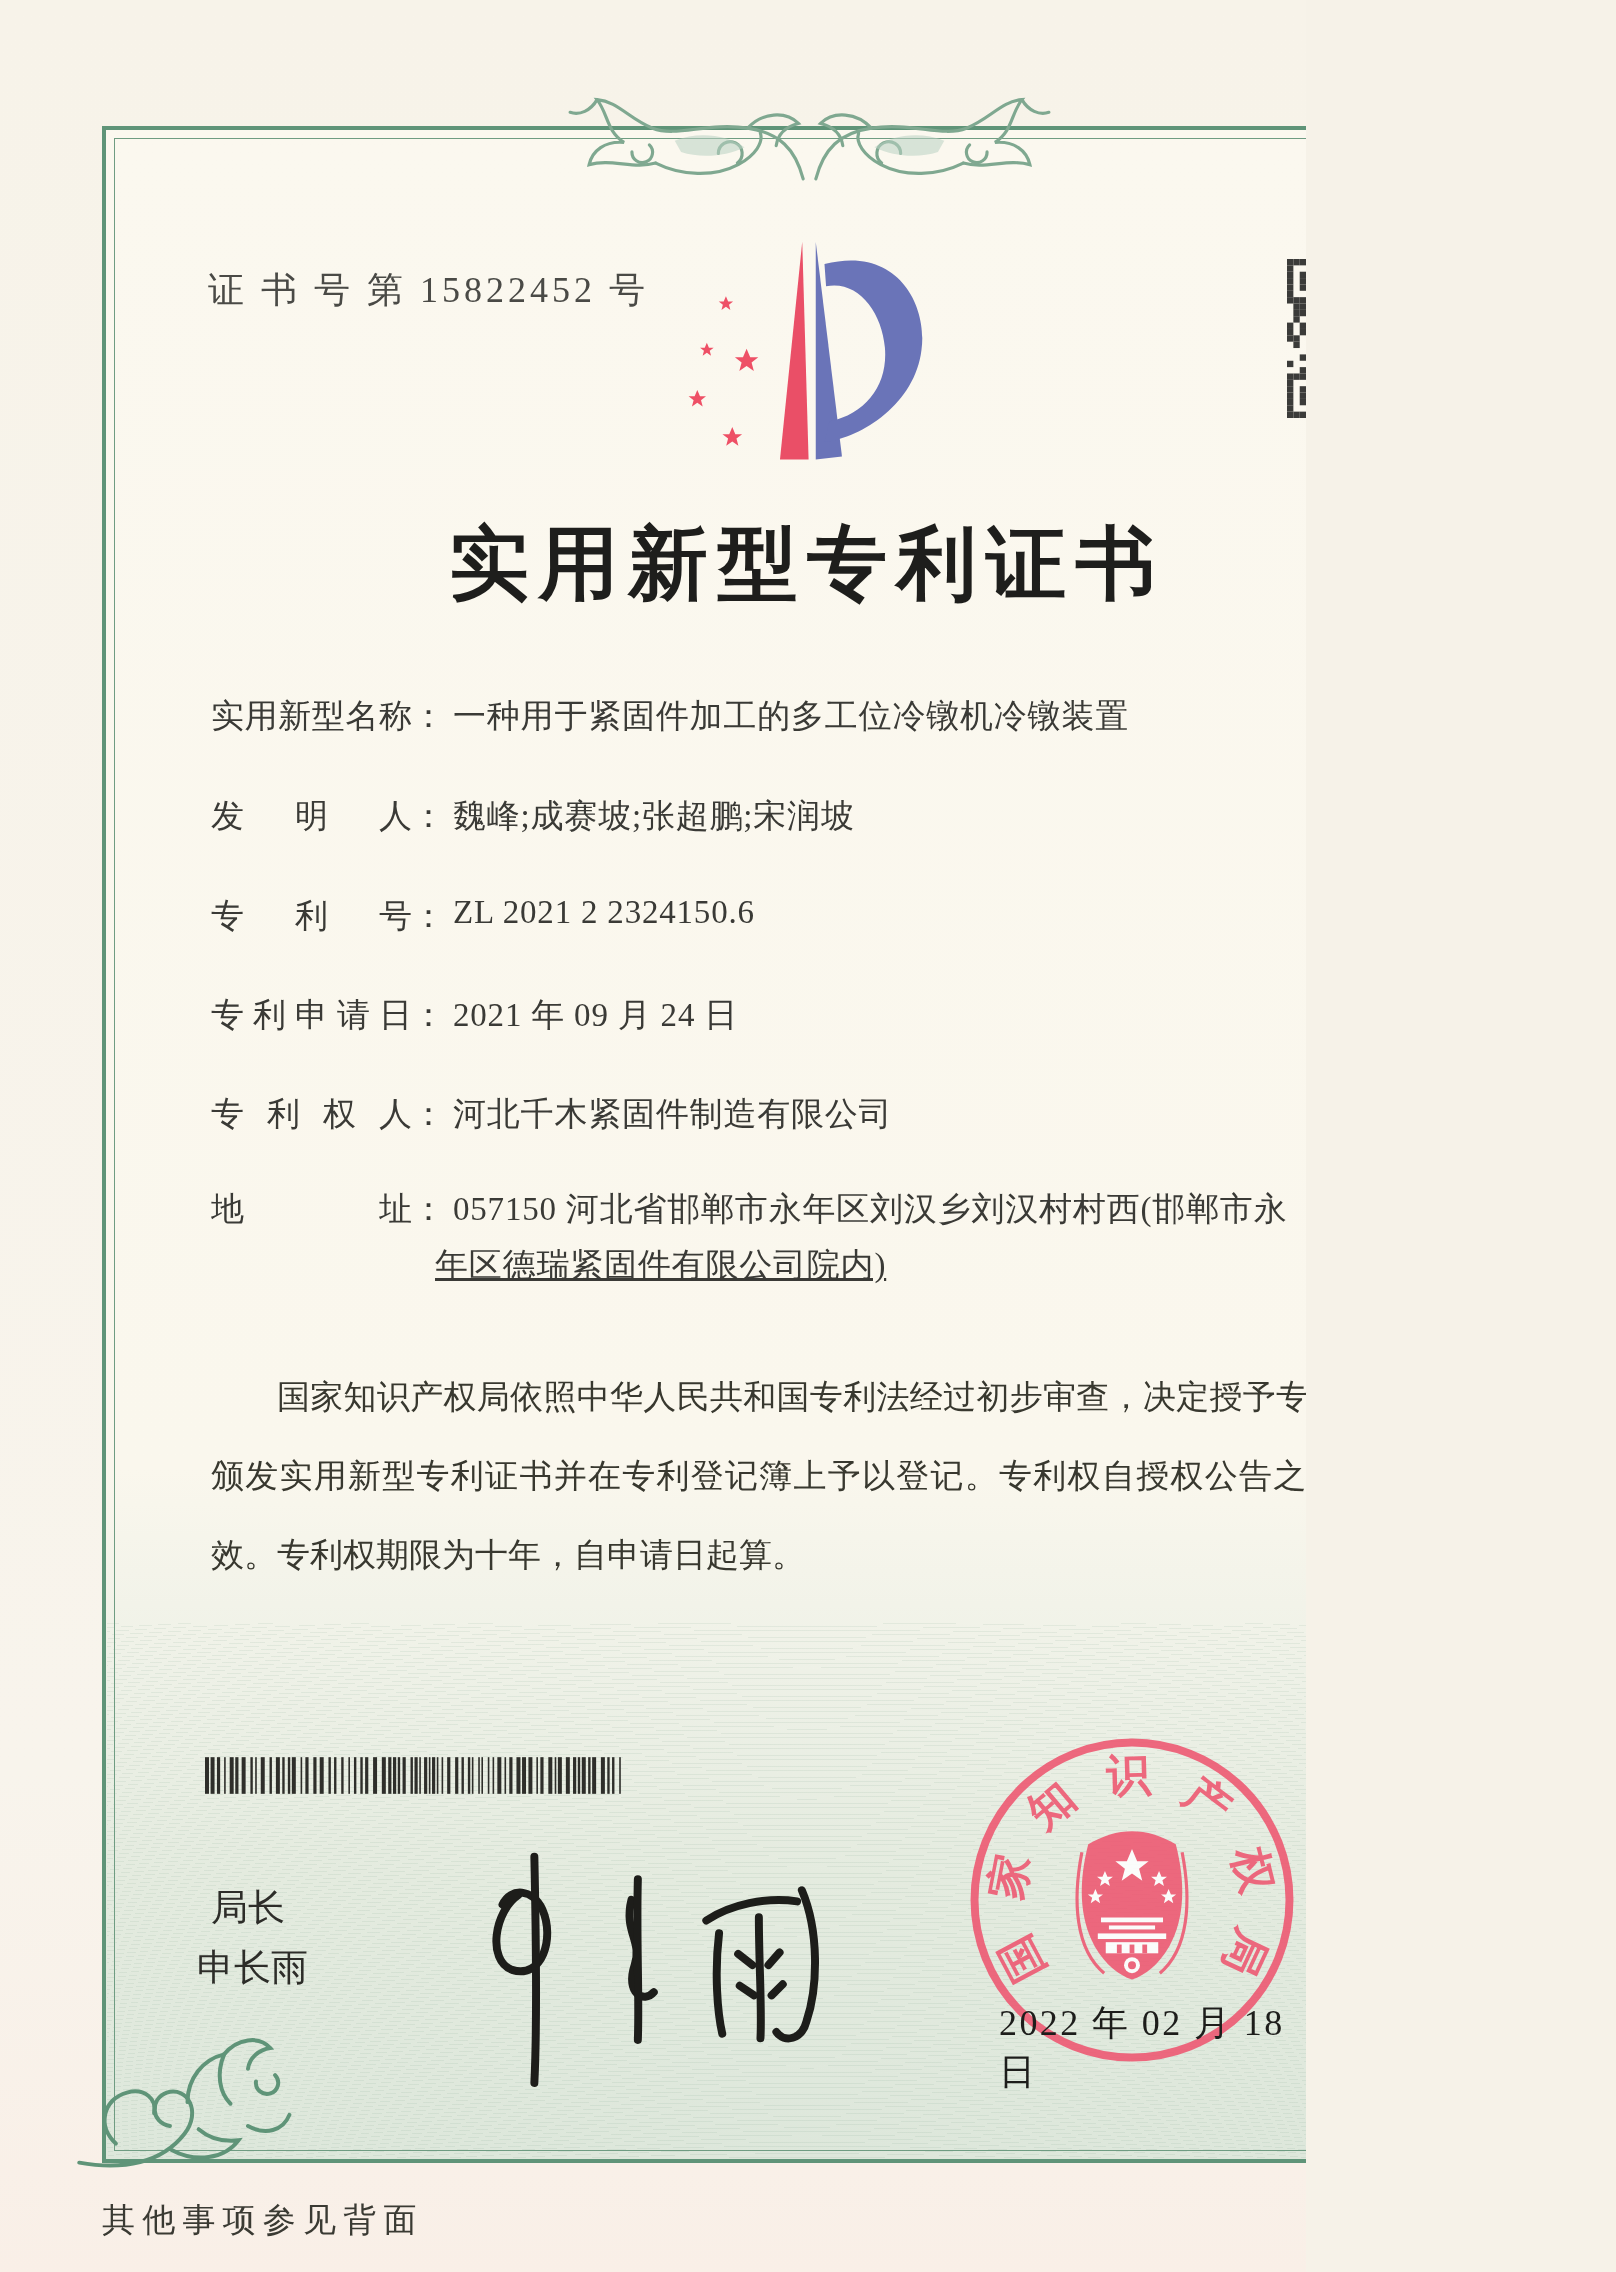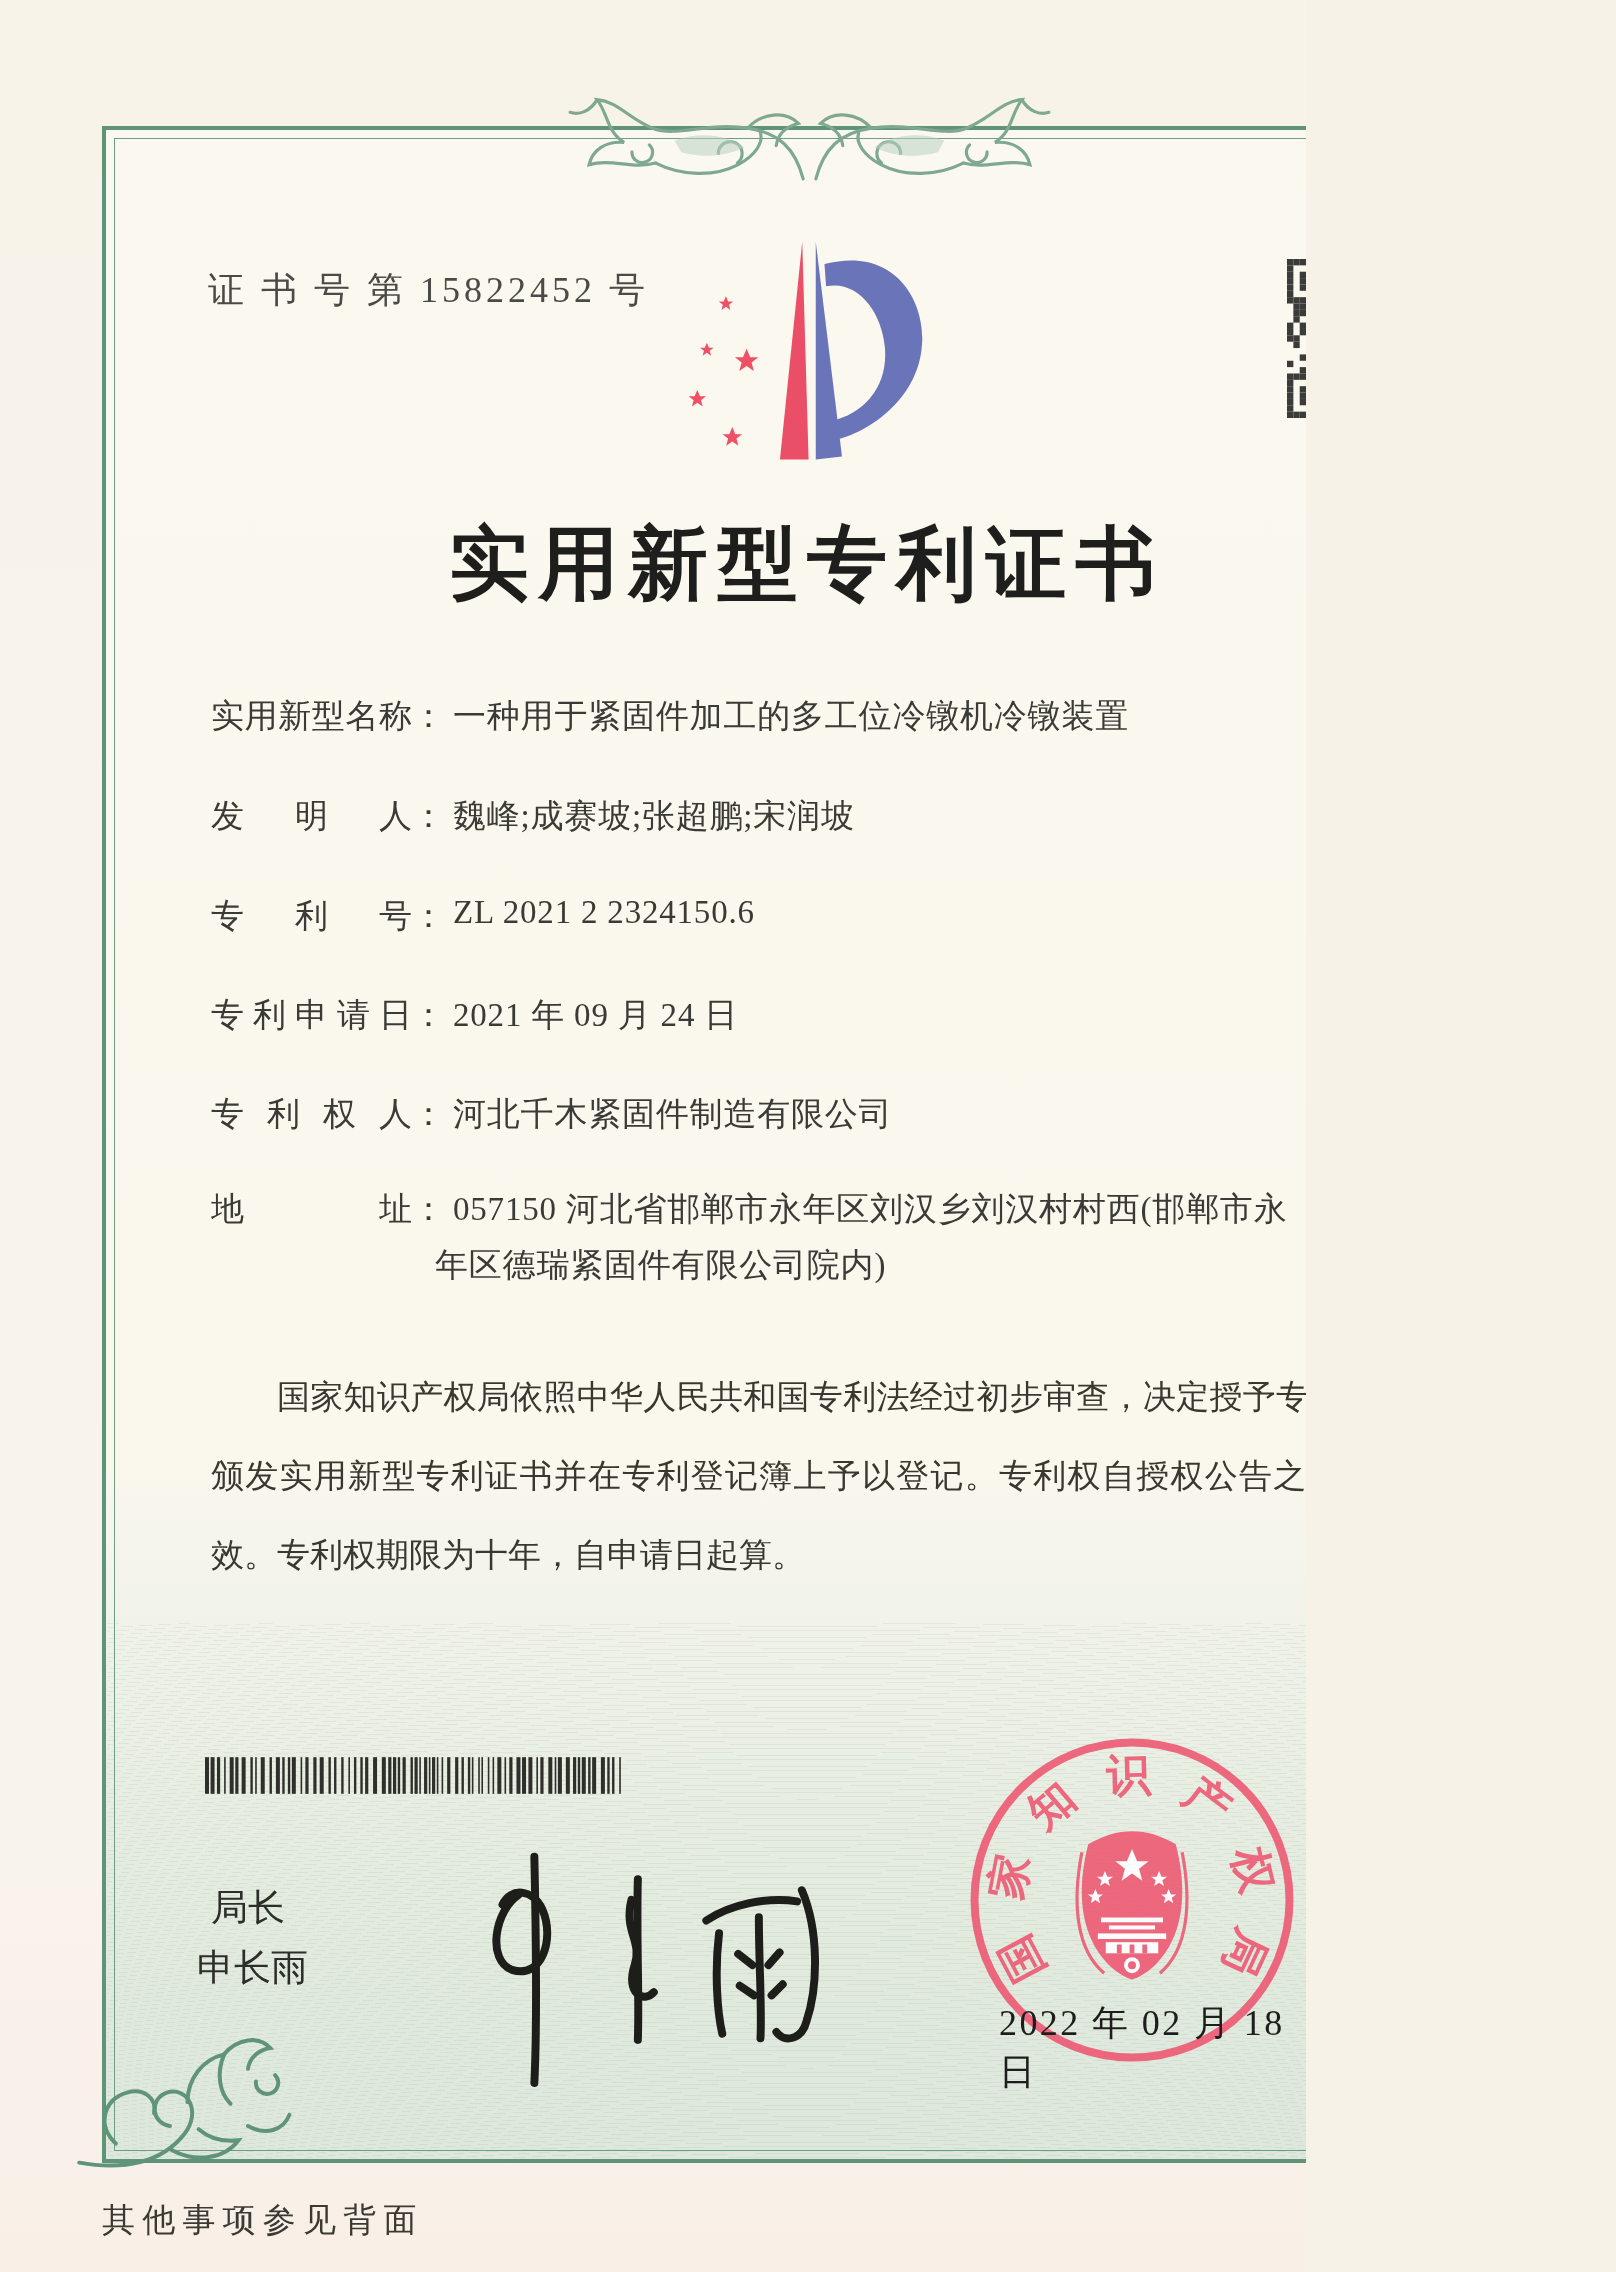--- a/index.html
+++ b/index.html
@@ -18,21 +18,21 @@
            rgba(118,158,134,0.12) 0 2.4px, rgba(118,158,134,0) 2.4px 13.5px);}
   
   #cert-no{left:208px;top:266px;font-size:36px;letter-spacing:4px;color:#4a4a46;}
   #title{left:102px;top:511px;width:1410px;text-align:center;font-size:80px;
          font-weight:700;letter-spacing:9.5px;color:#1e1e1c;}
   .frow{position:absolute;left:211px;width:1241px;font-size:33px;color:#3a3a36;}
   .flabel{display:inline-block;width:201px;text-align:justify;text-align-last:justify;vertical-align:top;}
   .flabel5{display:inline-block;vertical-align:top;}
   .fcolon{display:inline-block;margin-right:8px;vertical-align:top;}
   .fvalue{letter-spacing:0.8px;}
-  .addr2{margin-left:224px;margin-top:11px;letter-spacing:0.8px;}
+  .addr2{margin-left:224px;margin-top:11px;letter-spacing:0.8px;text-decoration:underline;}
   .grant2{position:absolute;left:614px;top:0;}
   .para{position:absolute;left:211px;width:1198px;font-size:33px;line-height:79px;
         text-align:justify;text-indent:2em;color:#38382f;margin:0;}
   #sig-title{left:211px;top:1883px;font-size:37px;color:#2d2d29;}
   #sig-name{left:197px;top:1943px;font-size:37px;color:#2d2d29;}
   #seal-date{left:999px;top:1999px;font-size:36px;letter-spacing:2.4px;color:#1d1d1b;z-index:7;}
   #page-info{left:84px;top:2109px;width:1410px;text-align:right;font-size:19px;color:#3c3c36;}
   #back-note{left:102px;top:2198px;width:1410px;text-align:left;font-size:33px;
              letter-spacing:7.2px;color:#3a3a33;}
   svg{display:block;}

